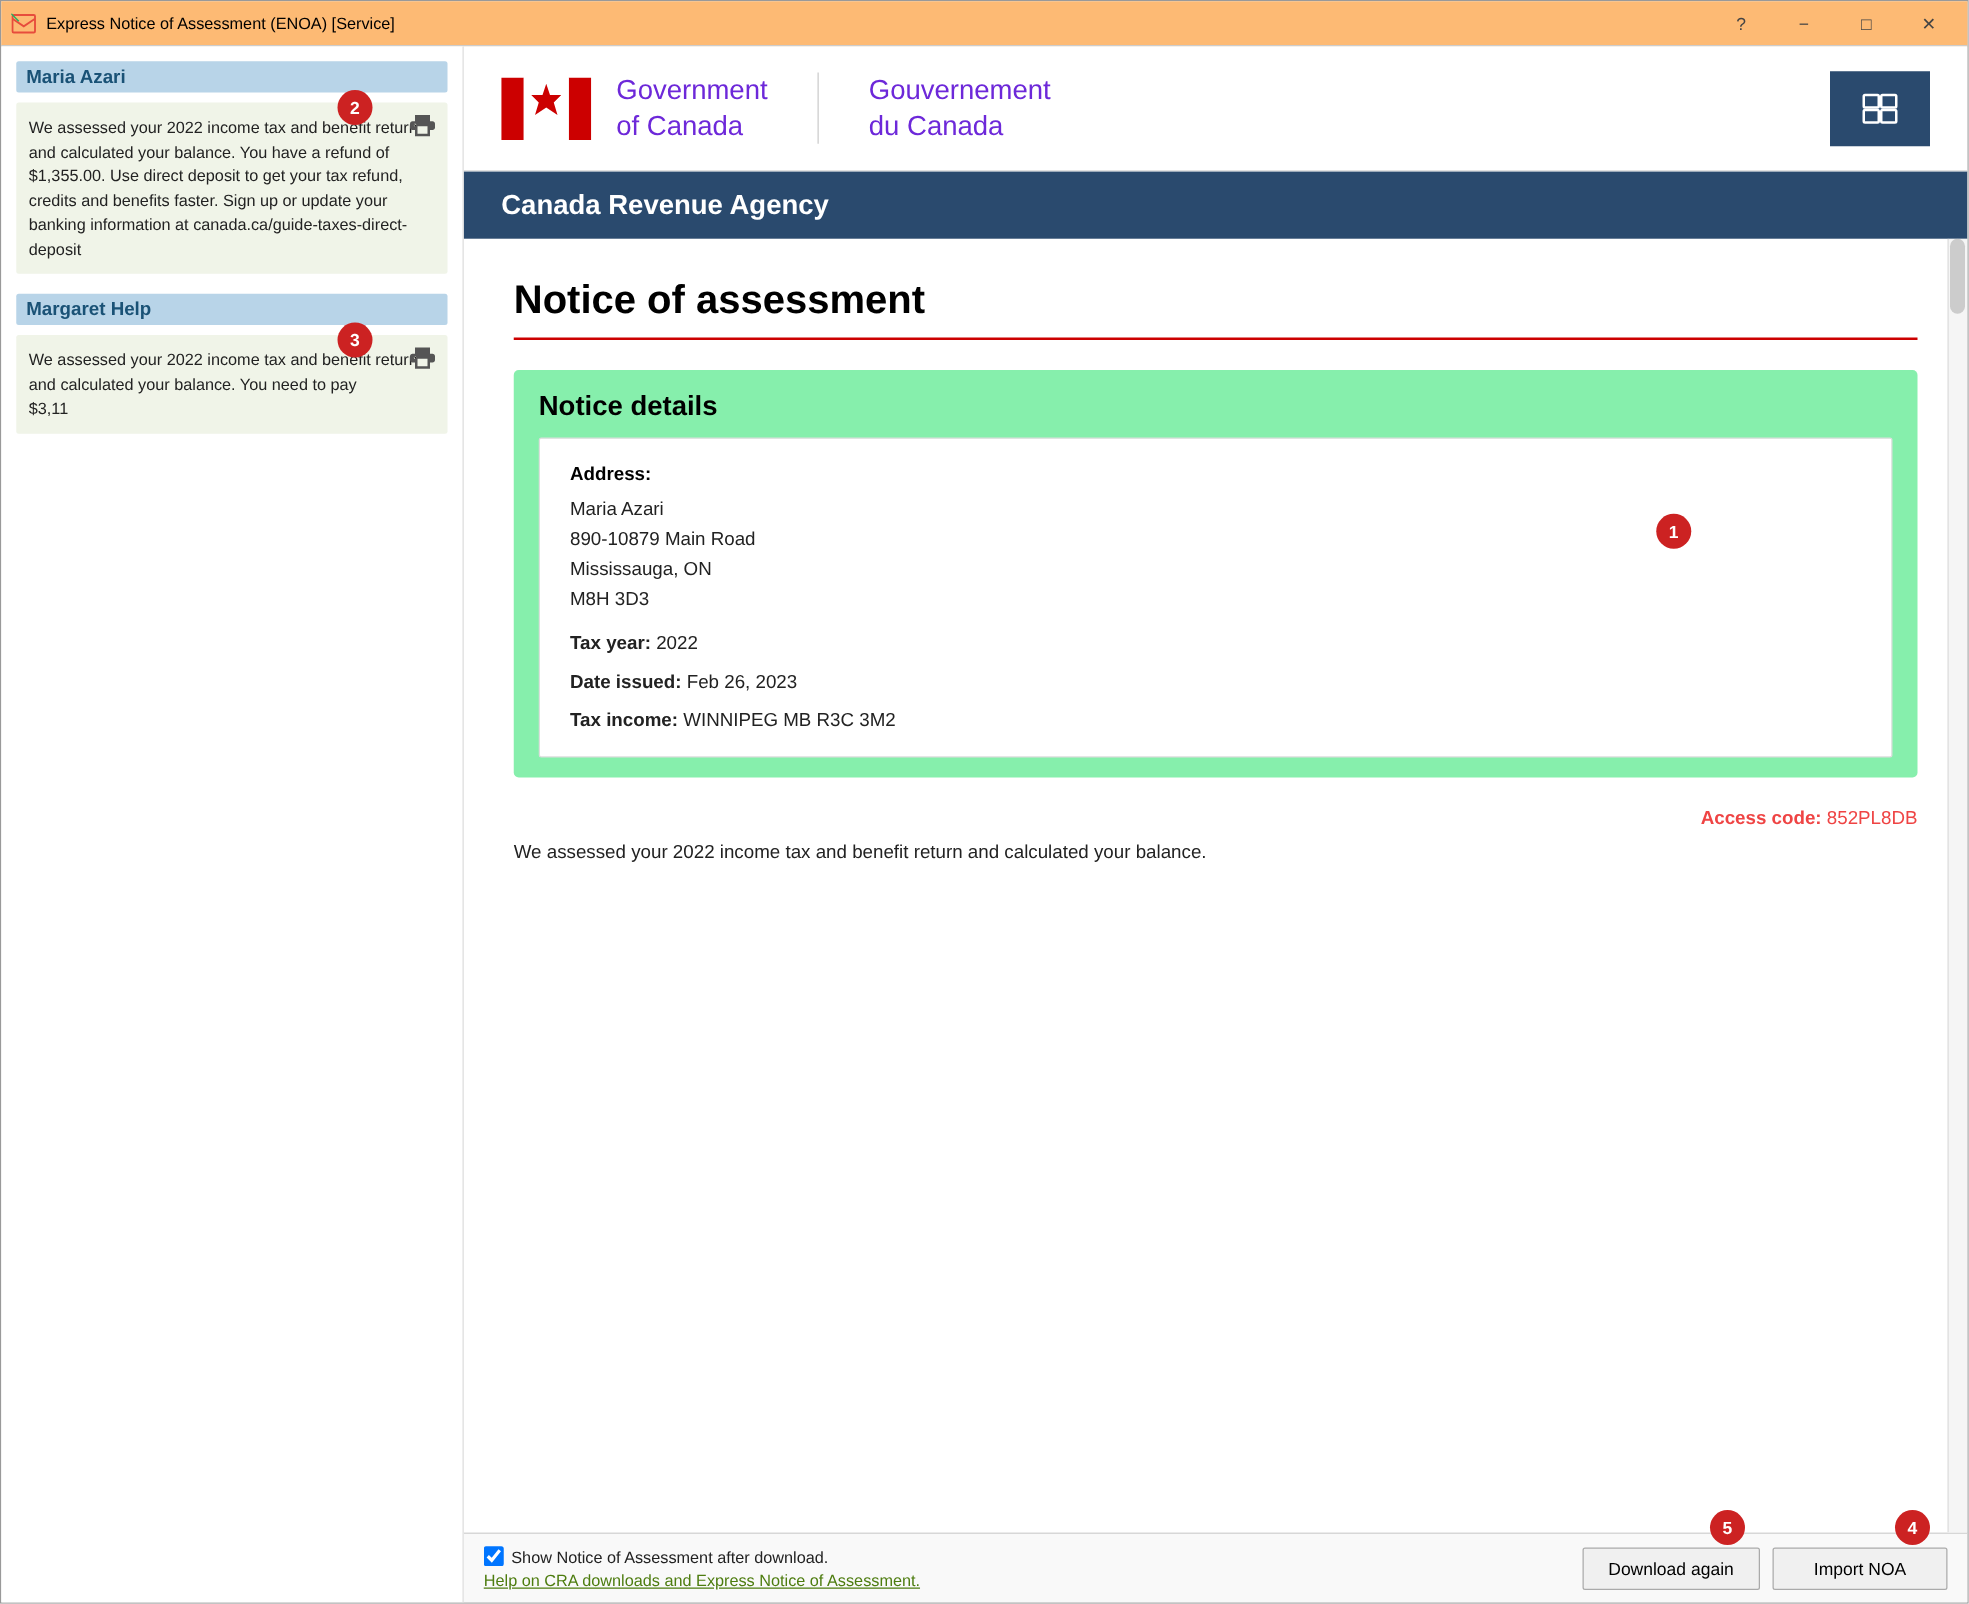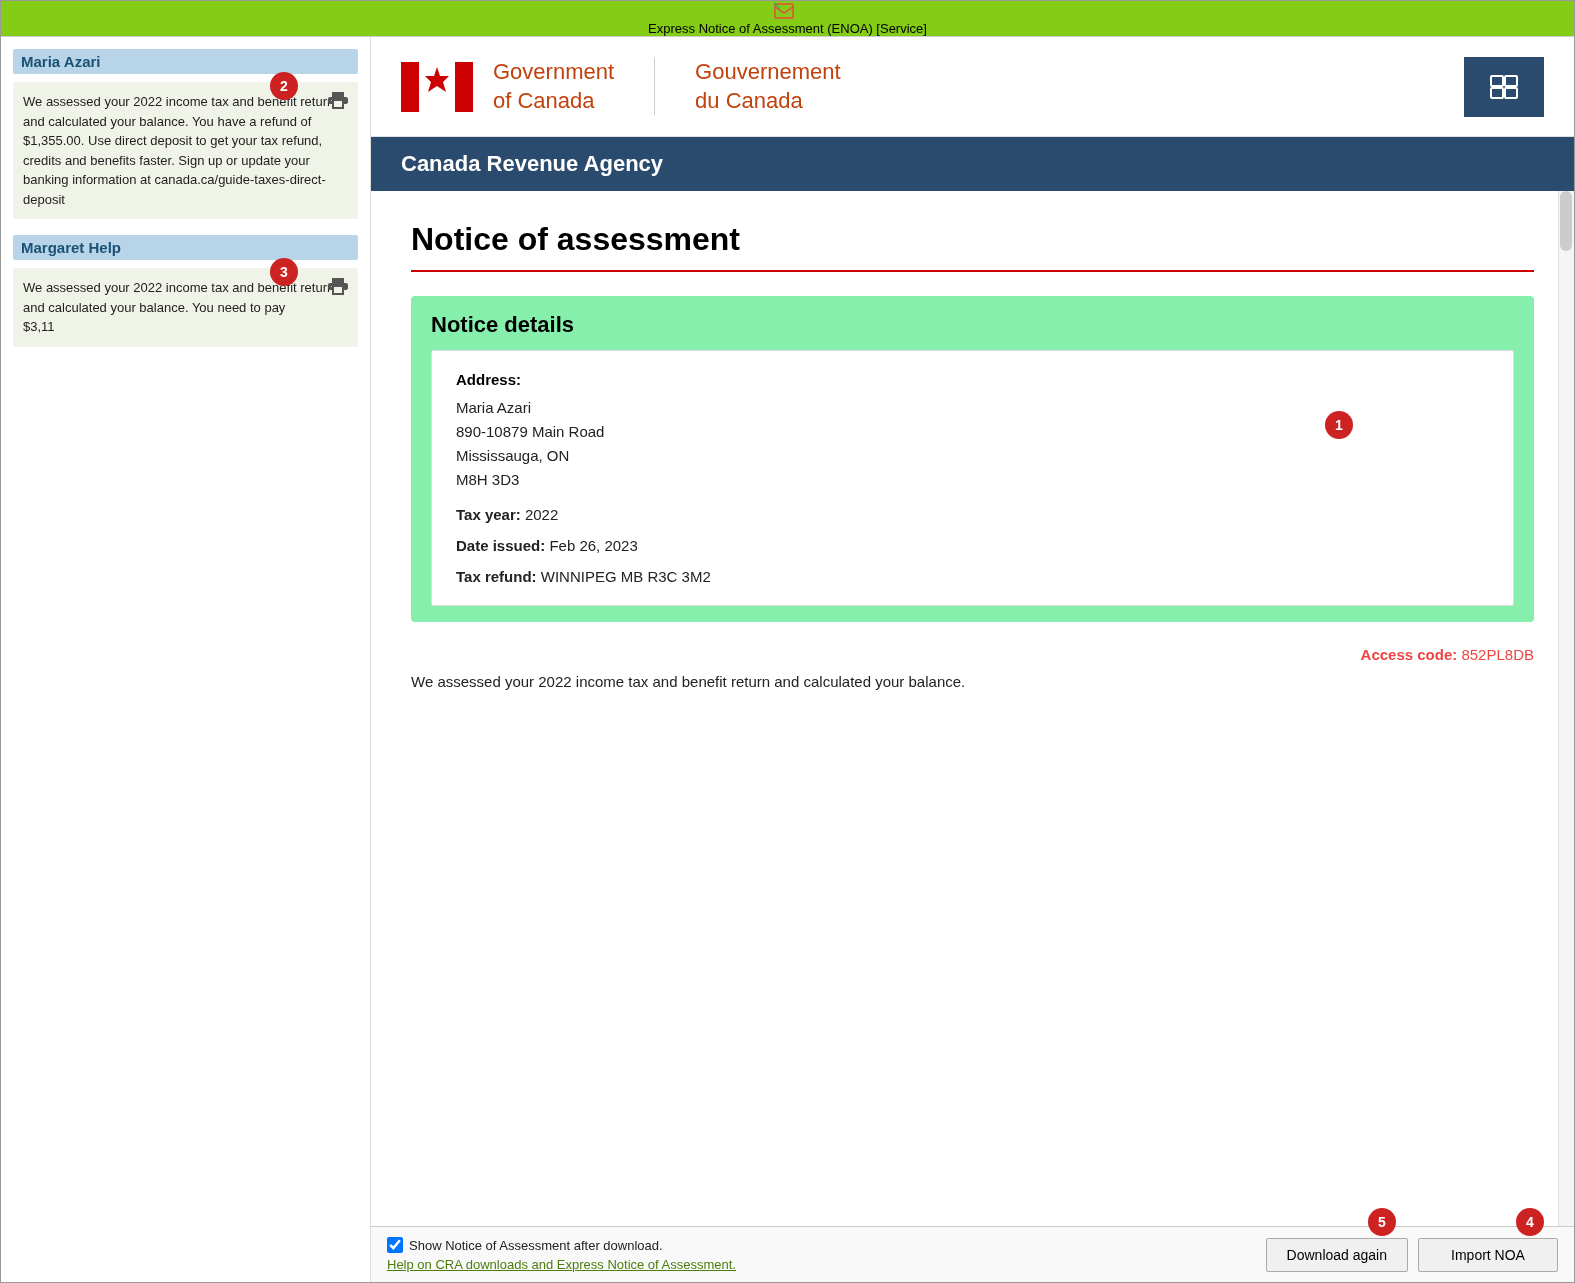--- a/index.html
+++ b/index.html
@@ -2,21 +2,21 @@
 <html><head>
   <meta charset="utf-8">
   <style>
     * { box-sizing: border-box; margin: 0; padding: 0; }
     body { font-family: 'Segoe UI', Arial, sans-serif; font-size: 14px; background: #f0f0f0; width: 1575px; height: 1283px; overflow: hidden; }
 
     
     .window { width: 1575px; height: 1283px; background: #fff; border: 1px solid #999; display: flex; flex-direction: column; }
 
     
-    .titlebar { background: #84cc16; border-bottom: 1px solid #ccc; height: 36px; display: flex; align-items: center; padding: 0 8px; flex-direction: column; }
+    .titlebar { background: #fdba74; border-bottom: 1px solid #ccc; height: 36px; display: flex; align-items: center; padding: 0 8px; }
     .titlebar-icon { width: 20px; height: 20px; margin-right: 8px; }
     .titlebar-title { flex: 1; font-size: 13px; color: #000; }
     .titlebar-controls { display: flex; gap: 4px; }
     .titlebar-btn { width: 46px; height: 30px; background: transparent; border: none; cursor: pointer; font-size: 14px; color: #444; display: flex; align-items: center; justify-content: center; }
 
     
     .main-layout { display: flex; flex: 1; overflow: hidden; }
 
     
     .sidebar { width: 370px; background: #fff; border-right: 1px solid #ddd; display: flex; flex-direction: column; padding: 12px; overflow-y: auto; }
@@ -27,21 +27,21 @@
     .sidebar-print-btn { position: absolute; top: 8px; right: 8px; background: none; border: none; cursor: pointer; color: #555; }
 
     
     .content-area { flex: 1; display: flex; flex-direction: column; overflow: hidden; }
 
     
     .gov-header { background: #fff; border-bottom: 1px solid #e0e0e0; padding: 12px 30px; display: flex; align-items: center; gap: 20px; position: relative; min-height: 100px; }
     .flag-icon { display: flex; align-items: center; }
     .gov-text { display: flex; gap: 30px; }
     .gov-text-block { display: flex; flex-direction: column; }
-    .gov-name { font-size: 22px; font-weight: 300; color: #c2410c; line-height: 1.3; }
+    .gov-name { font-size: 22px; font-weight: 300; color: #6d28d9; line-height: 1.3; }
     .header-nav-box { position: absolute; right: 30px; top: 50%; transform: translateY(-50%); background: #2a4a6e; width: 80px; height: 60px; display: flex; align-items: center; justify-content: center; }
     .header-nav-box svg { color: #fff; }
 
     
     .agency-bar { background: #2a4a6e; padding: 14px 30px; }
     .agency-bar-text { color: #fff; font-size: 22px; font-weight: bold; }
 
     
     .doc-area { flex: 1; overflow-y: auto; padding: 30px 40px; background: #fff; position: relative; }
     .scrollbar-track { position: absolute; right: 0; top: 0; width: 16px; height: 100%; background: #f5f5f5; border-left: 1px solid #ddd; }
@@ -194,21 +194,21 @@
 
               <div class="details-field">
                 <strong>Tax year:</strong>
                 <span> 2022</span>
               </div>
               <div class="details-field">
                 <strong>Date issued:</strong>
                 <span> Feb 26, 2023</span>
               </div>
               <div class="details-field">
-                <strong>Tax refund:</strong>
+                <strong>Tax income:</strong>
                 <span> WINNIPEG MB R3C 3M2</span>
               </div>
             </div>
           </div>
 
           <div class="access-code-row">
             <strong>Access code:</strong>
             <span> 852PL8DB</span>
           </div>
           <div class="assessed-text">We assessed your 2022 income tax and benefit return and calculated your balance.</div>

